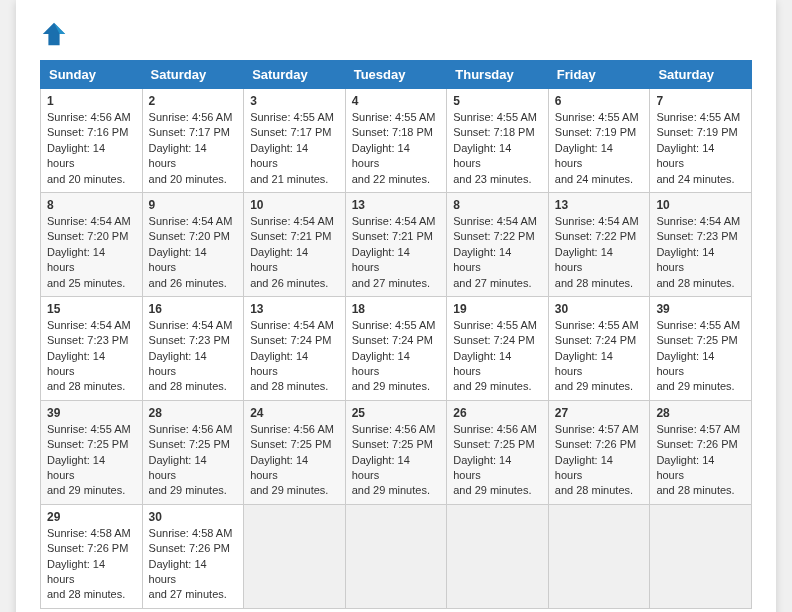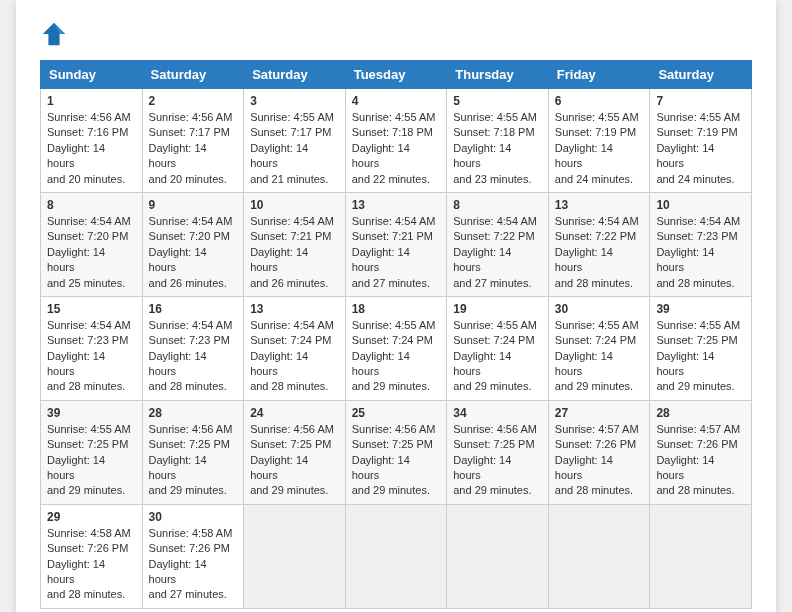--- a/index.html
+++ b/index.html
@@ -238,21 +238,21 @@
           </td>
           <td>
             <span class="day-number">24</span>
             <div class="day-info">Sunrise: 4:56 AM<br>Sunset: 7:25 PM<br>Daylight: 14 hours<br>and 29 minutes.</div>
           </td>
           <td>
             <span class="day-number">25</span>
             <div class="day-info">Sunrise: 4:56 AM<br>Sunset: 7:25 PM<br>Daylight: 14 hours<br>and 29 minutes.</div>
           </td>
           <td>
-            <span class="day-number">34</span>
+            <span class="day-number">26</span>
             <div class="day-info">Sunrise: 4:56 AM<br>Sunset: 7:25 PM<br>Daylight: 14 hours<br>and 29 minutes.</div>
           </td>
           <td>
             <span class="day-number">27</span>
             <div class="day-info">Sunrise: 4:57 AM<br>Sunset: 7:26 PM<br>Daylight: 14 hours<br>and 28 minutes.</div>
           </td>
           <td>
             <span class="day-number">28</span>
             <div class="day-info">Sunrise: 4:57 AM<br>Sunset: 7:26 PM<br>Daylight: 14 hours<br>and 28 minutes.</div>
           </td>

